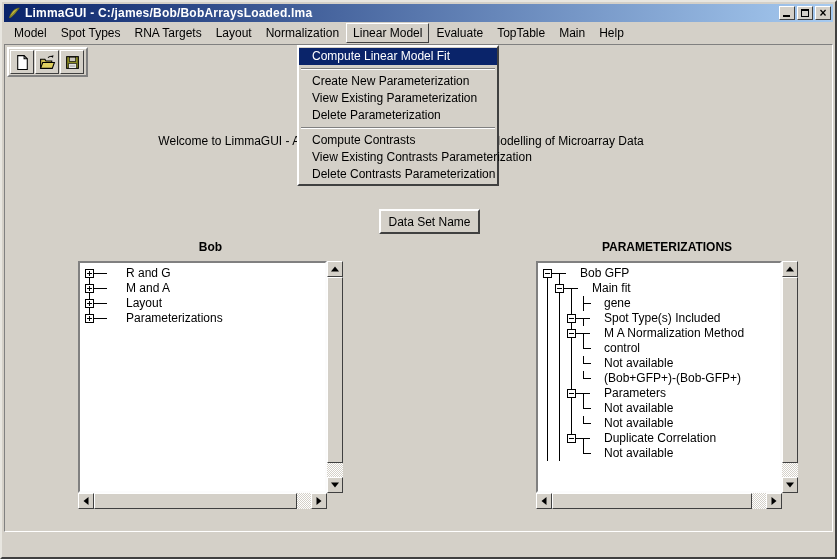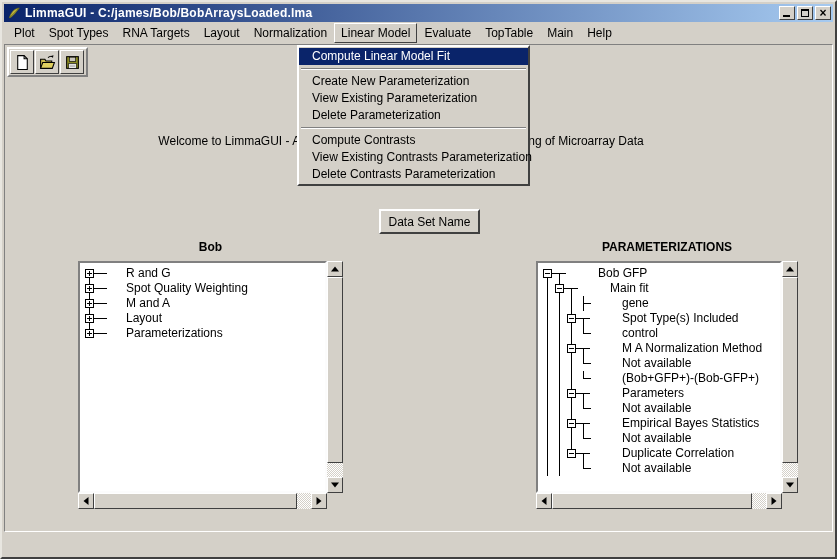--- a/index.html
+++ b/index.html
@@ -52,21 +52,21 @@
   .tcell.c::after{content:"";position:absolute;left:5px;right:-1px;top:7px;height:1px;background:#000;}
   .tcell.d::before{content:"";position:absolute;left:-2px;right:0;top:7px;height:1px;background:#000;}
   .tcell.d::after{content:"";position:absolute;left:5px;top:7px;bottom:0;width:1px;background:#000;}
   .tcell.h::before{content:"";position:absolute;left:-2px;right:1px;top:7px;height:1px;background:#000;}
   .bx{position:absolute;left:1px;top:3px;width:9px;height:9px;background:#fff;border:1px solid #000;}
   .bx .gh{position:absolute;left:1px;top:3px;width:5px;height:1px;background:#000;}
   .bx .gv{position:absolute;left:3px;top:1px;width:1px;height:5px;background:#000;}
   .stub{position:absolute;left:5px;width:1px;background:#000;}
   .stub.up{top:0;height:3px;}
   .stub.dn{top:12px;height:3px;}
-  .tlabel{margin-left:32px;}
+  .tlabel{margin-left:14px;}
   .tlabel.afterdash{margin-left:18px;}
   
   .dither{background:#fff;
     background-image:linear-gradient(45deg,#d4d0c8 25%,transparent 25%,transparent 75%,#d4d0c8 75%),
                      linear-gradient(45deg,#d4d0c8 25%,transparent 25%,transparent 75%,#d4d0c8 75%);
     background-size:2px 2px;background-position:0 0,1px 1px;}
   .vscroll{position:absolute;right:0;top:0;width:16px;bottom:16px;}
   .hscroll{position:absolute;left:0;bottom:0;height:16px;right:16px;}
   .sbcorner{position:absolute;right:0;bottom:0;width:16px;height:16px;background:#d4d0c8;}
   .sbtn{position:absolute;width:16px;height:16px;background:#d4d0c8;border:1px solid;
@@ -76,21 +76,21 @@
   .sbtn.lf{left:0;top:0;} .sbtn.rt{right:0;top:0;}
   .sbtn.up .tri{border-left:4px solid transparent;border-right:4px solid transparent;border-bottom:5px solid #000;}
   .sbtn.dn .tri{border-left:4px solid transparent;border-right:4px solid transparent;border-top:5px solid #000;}
   .sbtn.lf .tri{border-top:4px solid transparent;border-bottom:4px solid transparent;border-right:5px solid #000;}
   .sbtn.rt .tri{border-top:4px solid transparent;border-bottom:4px solid transparent;border-left:5px solid #000;}
   .vthumb{position:absolute;left:0;top:16px;width:16px;bottom:30px;background:#d4d0c8;
     border:1px solid;border-color:#fff #404040 #404040 #fff;}
   .hthumb{position:absolute;top:0;left:16px;height:16px;right:30px;background:#d4d0c8;
     border:1px solid;border-color:#fff #404040 #404040 #fff;}
   
-  .dropdown{position:absolute;left:295px;top:43px;width:233px;background:#d4d0c8;z-index:50;
+  .dropdown{position:absolute;left:295px;top:43px;width:202px;background:#d4d0c8;z-index:50;
     border:2px solid;border-color:#ffffff #404040 #404040 #ffffff;padding:1px 0;}
   .dd-item{height:17px;line-height:17px;font-size:12px;color:#000;padding-left:13px;white-space:nowrap;}
   .dd-item.hl{background:#0a246a;color:#fff;}
   .dd-sep{height:0;border-top:1px solid #808080;border-bottom:1px solid #fff;margin:3px 2px;}
   .bottomstrip{position:absolute;left:2px;top:531px;right:2px;bottom:1px;background:#d4d0c8;}
 </style>
 </head>
 <body>
 
 <div class="window">
@@ -110,21 +110,21 @@
       <span class="winbtn">
           <span class="glyph-max"></span>
         </span>
       <span class="winbtn">
           <span class="glyph-x">×</span>
         </span>
     </span>
   </div>
 
   <div class="menubar" id="menubar">
-      <div class="mb-item">Plot</div>
+      <div class="mb-item">Model</div>
       <div class="mb-item">Spot Types</div>
       <div class="mb-item">RNA Targets</div>
       <div class="mb-item">Layout</div>
       <div class="mb-item">Normalization</div>
       <div class="mb-item active">Linear Model</div>
       <div class="mb-item">Evaluate</div>
       <div class="mb-item">TopTable</div>
       <div class="mb-item">Main</div>
       <div class="mb-item">Help</div>
     </div>
@@ -179,32 +179,20 @@
             <div class="trow">
               <span class="tcell box">
                 <span class="stub up"></span>
                 <span class="stub dn"></span>
                 <span class="bx">
                   <span class="gh"></span>
                   <span class="gv"></span>
                 </span>
               </span>
               <span class="tcell h"></span>
-              <span class="tlabel afterdash">Spot Quality Weighting</span>
-            </div>
-            <div class="trow">
-              <span class="tcell box">
-                <span class="stub up"></span>
-                <span class="stub dn"></span>
-                <span class="bx">
-                  <span class="gh"></span>
-                  <span class="gv"></span>
-                </span>
-              </span>
-              <span class="tcell h"></span>
               <span class="tlabel afterdash">M and A</span>
             </div>
             <div class="trow">
               <span class="tcell box">
                 <span class="stub up"></span>
                 <span class="stub dn"></span>
                 <span class="bx">
                   <span class="gh"></span>
                   <span class="gv"></span>
                 </span>
@@ -288,40 +276,40 @@
                 <span class="bx">
                   <span class="gh"></span>
                 </span>
               </span>
               <span class="tcell d"></span>
               <span class="tlabel">Spot Type(s) Included</span>
             </div>
             <div class="trow">
               <span class="tcell v"></span>
               <span class="tcell v"></span>
+              <span class="tcell box">
+                <span class="stub up"></span>
+                <span class="stub dn"></span>
+                <span class="bx">
+                  <span class="gh"></span>
+                </span>
+              </span>
+              <span class="tcell d"></span>
+              <span class="tlabel">M A Normalization Method</span>
+            </div>
+            <div class="trow">
+              <span class="tcell v"></span>
+              <span class="tcell v"></span>
               <span class="tcell v"></span>
               <span class="tcell c"></span>
               <span class="tlabel">control</span>
             </div>
             <div class="trow">
               <span class="tcell v"></span>
               <span class="tcell v"></span>
-              <span class="tcell box">
-                <span class="stub up"></span>
-                <span class="stub dn"></span>
-                <span class="bx">
-                  <span class="gh"></span>
-                </span>
-              </span>
-              <span class="tcell d"></span>
-              <span class="tlabel">M A Normalization Method</span>
-            </div>
-            <div class="trow">
-              <span class="tcell v"></span>
-              <span class="tcell v"></span>
               <span class="tcell v"></span>
               <span class="tcell c"></span>
               <span class="tlabel">Not available</span>
             </div>
             <div class="trow">
               <span class="tcell v"></span>
               <span class="tcell v"></span>
               <span class="tcell v"></span>
               <span class="tcell c"></span>
               <span class="tlabel">(Bob+GFP+)-(Bob-GFP+)</span>
@@ -338,33 +326,20 @@
               </span>
               <span class="tcell d"></span>
               <span class="tlabel">Parameters</span>
             </div>
             <div class="trow">
               <span class="tcell v"></span>
               <span class="tcell v"></span>
               <span class="tcell v"></span>
               <span class="tcell c"></span>
               <span class="tlabel">Not available</span>
-            </div>
-            <div class="trow">
-              <span class="tcell v"></span>
-              <span class="tcell v"></span>
-              <span class="tcell box">
-                <span class="stub up"></span>
-                <span class="stub dn"></span>
-                <span class="bx">
-                  <span class="gh"></span>
-                </span>
-              </span>
-              <span class="tcell d"></span>
-              <span class="tlabel">Empirical Bayes Statistics</span>
             </div>
             <div class="trow">
               <span class="tcell v"></span>
               <span class="tcell v"></span>
               <span class="tcell v"></span>
               <span class="tcell c"></span>
               <span class="tlabel">Not available</span>
             </div>
             <div class="trow">
               <span class="tcell v"></span>

